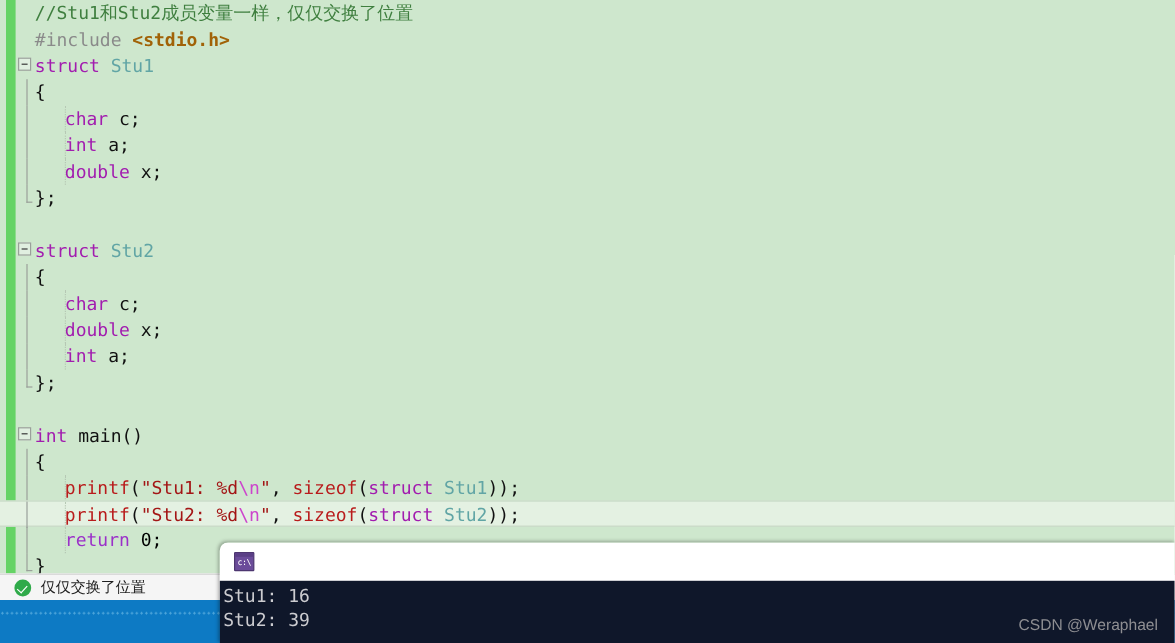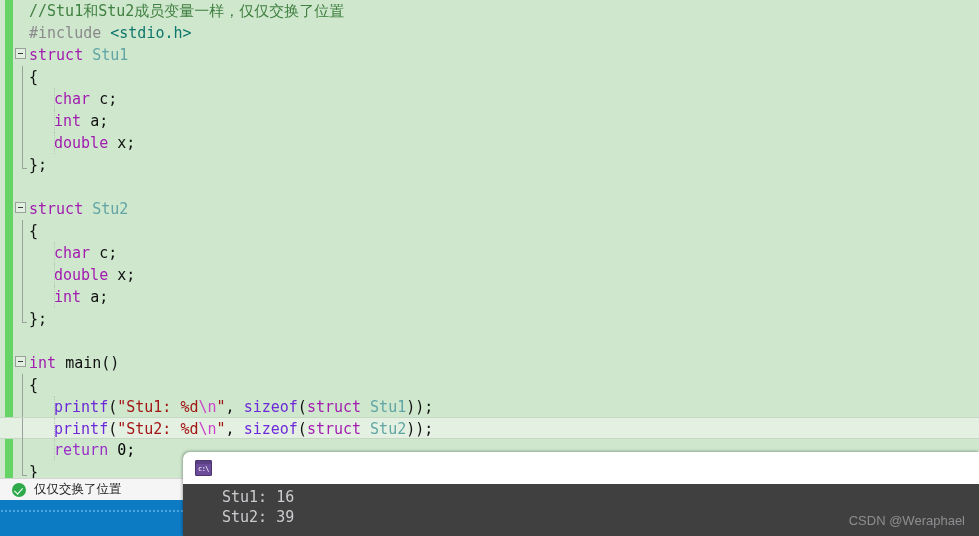--- a/index.html
+++ b/index.html
@@ -92,24 +92,24 @@
   .guide {
     position: absolute;
     left: 54px; top: 0;
     width: 0; height: 22px;
     border-left: 1px dotted #b6c8b4;
   }
 
   
   .cm   { color: #3f7f3f; }
   .pp   { color: #8a8a8a; }
-  .hdr  { color: #0f766e; }
+  .hdr  { color: #a16207; font-weight: bold; }
   .kw   { color: #a21caf; }
   .typeid { color: #61a5a5; }
-  .fn   { color: #6d28d9; }
+  .fn   { color: #b91c1c; }
   .str  { color: #a31515; }
   .esc  { color: #cc44cc; }
   .ctl  { color: #9b30c9; }
   .num  { color: #000000; }
   .plain{ color: #111111; }
 
   
   .errorbar {
     position: absolute;
     left: 0; top: 478px;
@@ -206,24 +206,23 @@
     letter-spacing: -0.5px;
   }
   .console-title-text {
     margin-left: 9px;
     font-size: 15px;
     color: #111111;
     font-family: "DejaVu Sans", "Liberation Sans", sans-serif;
   }
   .console-body {
     height: 52px;
-    background: #404040;
-    position: relative;
-    overflow: hidden;
-    padding-left: 36px;
+    background: #0f172a;
+    position: relative;
+    overflow: hidden;
   }
   .console-lines {
     padding: 3px 0 0 3px;
     font-family: "DejaVu Sans Mono", "Liberation Mono", monospace;
     font-size: 15px;
     line-height: 20px;
     color: #ccccd0;
     white-space: pre;
   }
   .watermark {

